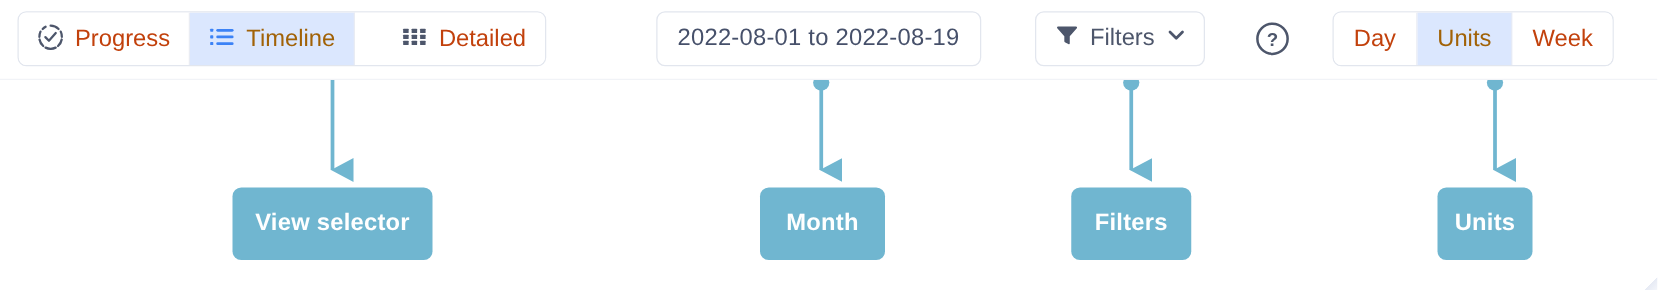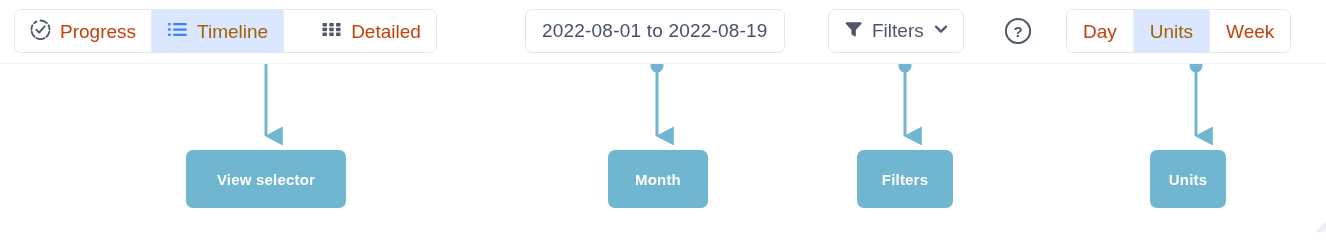--- a/index.html
+++ b/index.html
@@ -147,21 +147,21 @@
   .annot-layer svg { display: block; }
 
   .callout {
     position: absolute;
     background: #70b6d0;
     color: #ffffff;
     border-radius: 7px;
     display: flex;
     align-items: center;
     justify-content: center;
-    font-size: 15px;
+    font-size: 19px;
     font-weight: bold;
     letter-spacing: .2px;
     height: 58px;
     z-index: 3;
     font-family: "Liberation Sans", sans-serif;
   }
   #callout-view     { left: 186px;  top: 150px; width: 160px; }
   #callout-period   { left: 608px;  top: 150px; width: 100px; }
   #callout-filters  { left: 857px;  top: 150px; width: 96px;  }
   #callout-units    { left: 1150px; top: 150px; width: 76px;  }

